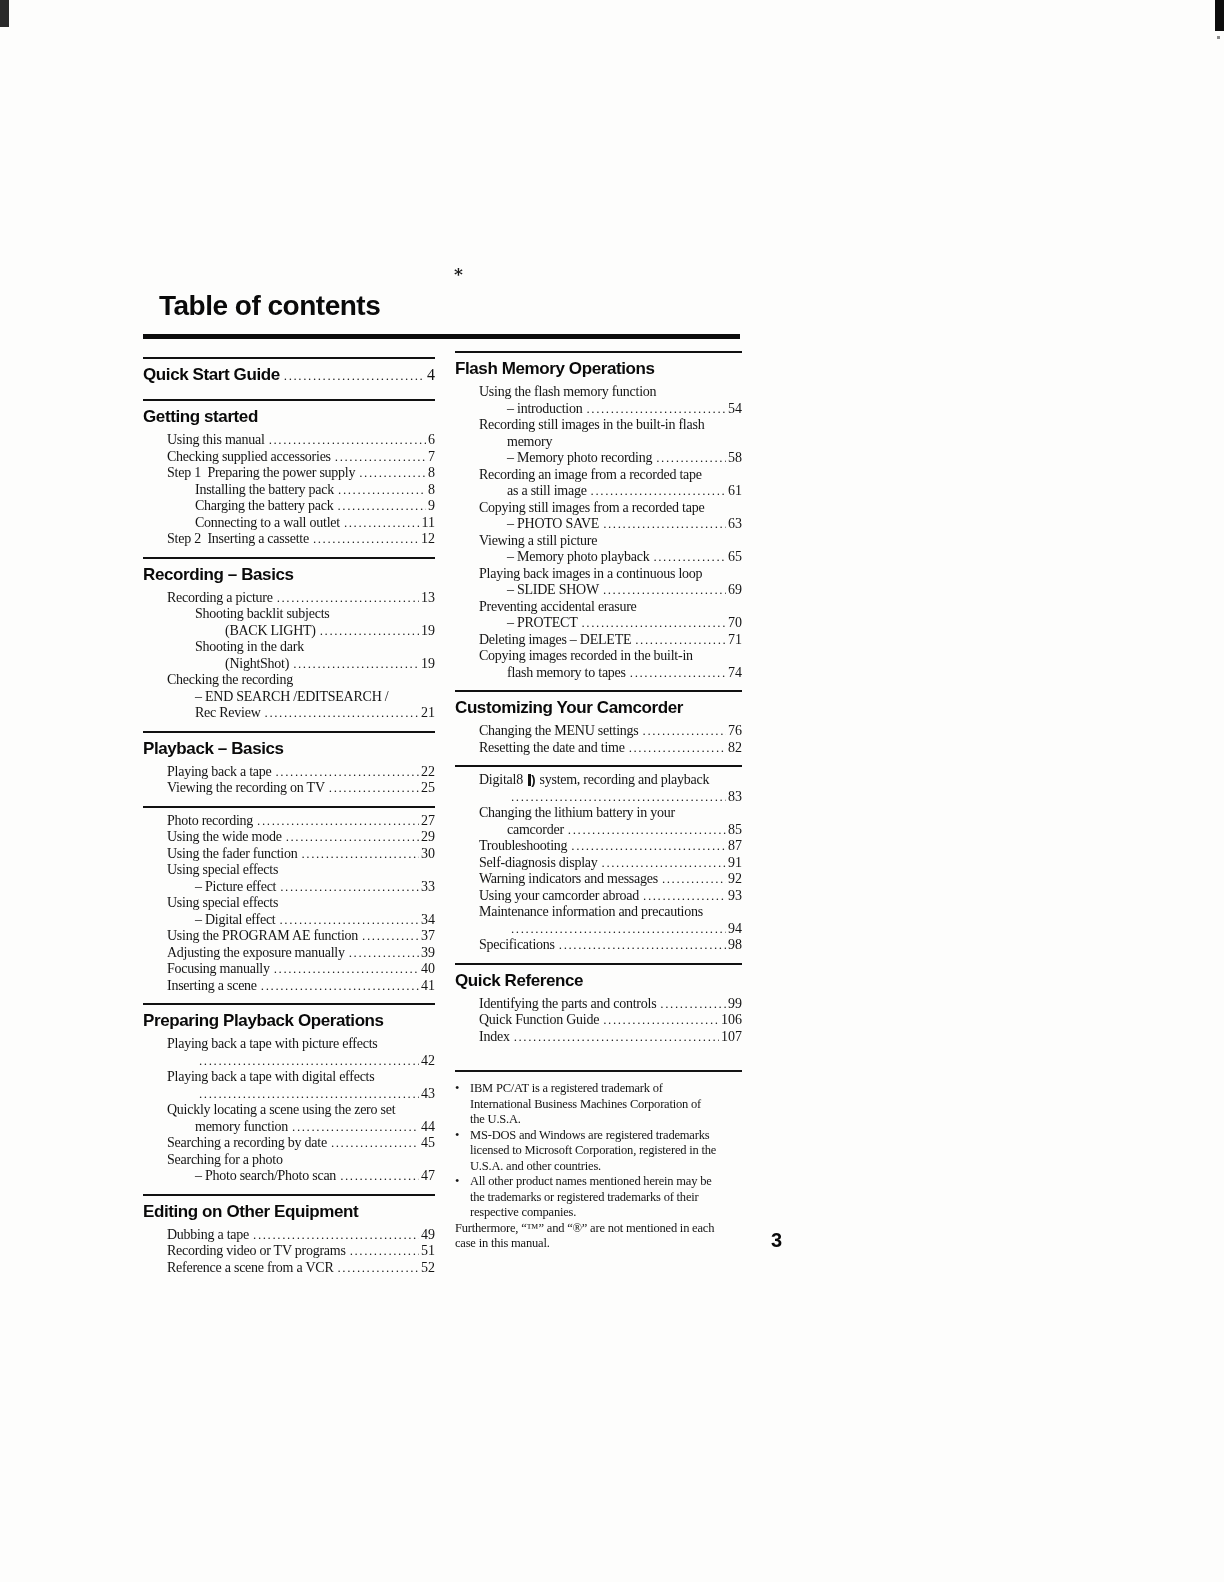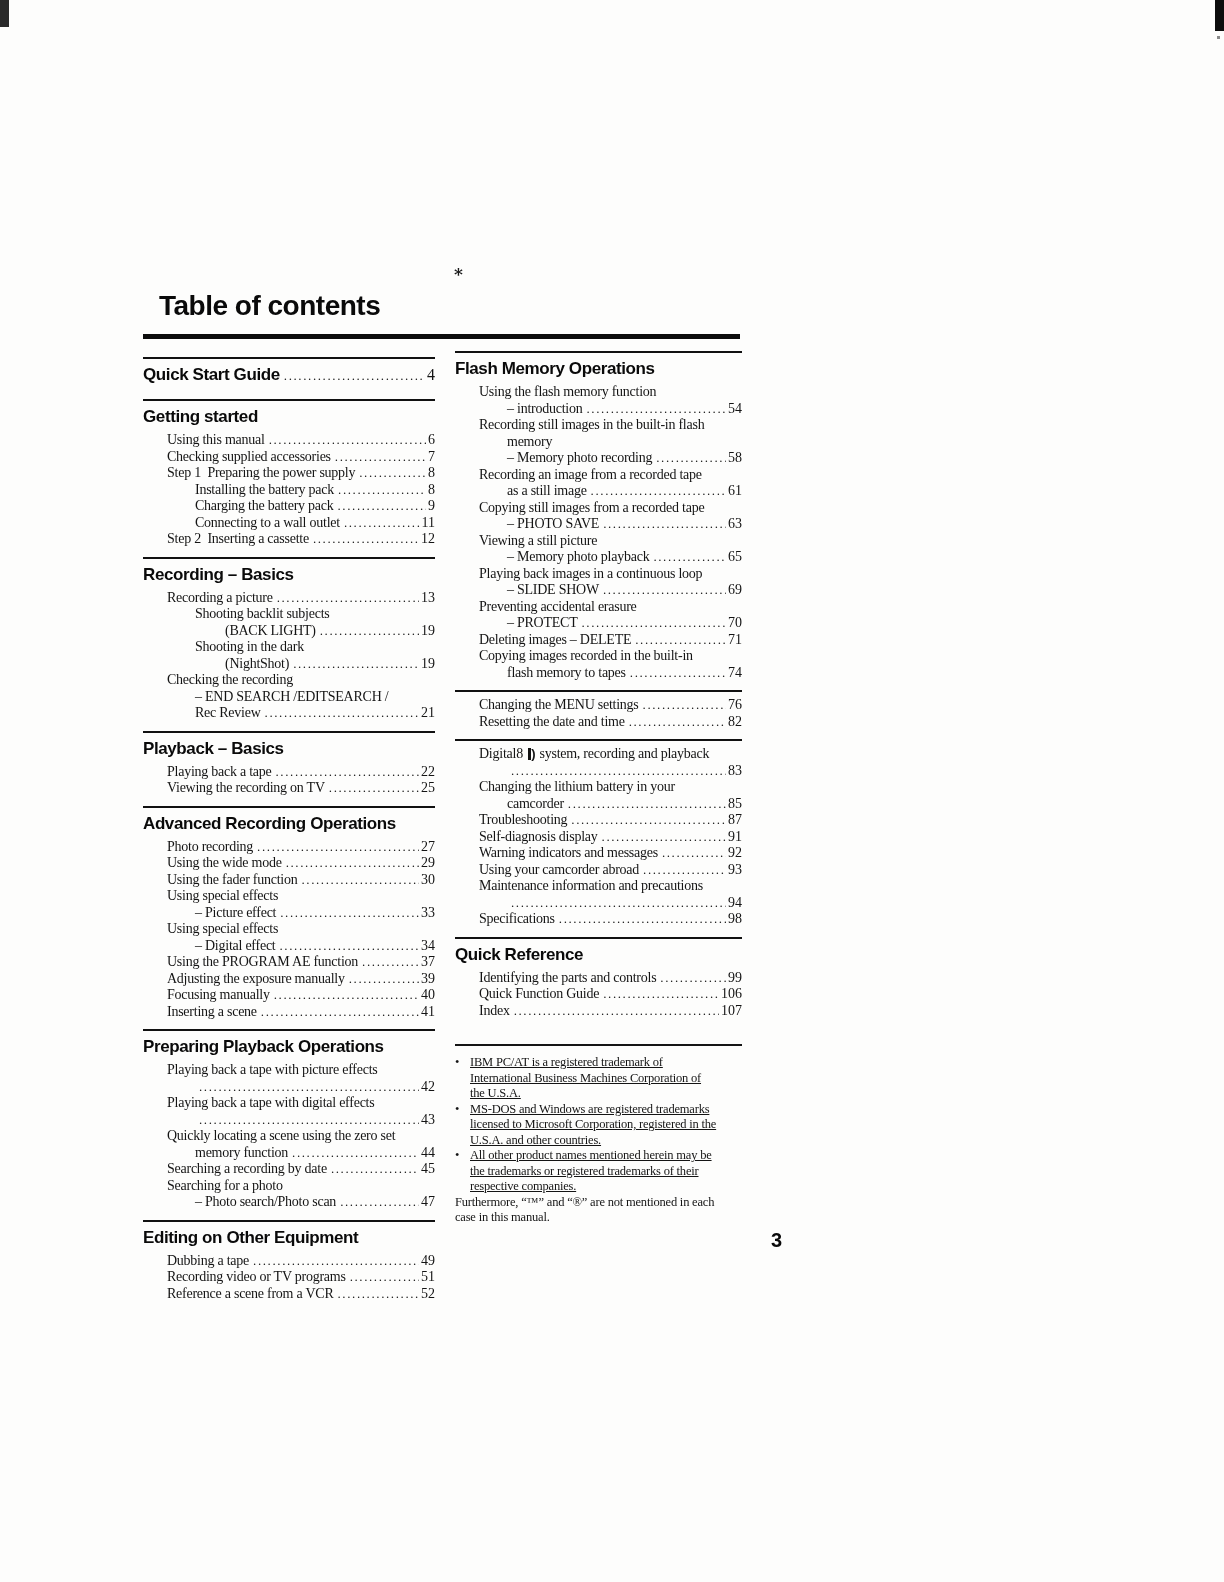--- a/index.html
+++ b/index.html
@@ -41,21 +41,21 @@
     letter-spacing:1.6px;font-size:13px;color:#1c1c1c;
   }
   .pg{white-space:nowrap;flex:0 0 auto;}
   .d8{
     font-family:"Liberation Sans",sans-serif;font-weight:bold;font-size:13px;
     border-left:3px solid #111;padding-left:0px;margin:0 4px 0 2px;line-height:12px;
   }
   .footnotes{border-top:2px solid #151515;margin-top:16px;padding-top:9px;font-size:12.5px;line-height:15.5px;}
   .fn-item{display:flex;}
   .fn-bullet{flex:0 0 15px;text-align:left;}
-  .fn-lines{flex:1;text-decoration:underline;}
+  .fn-lines{flex:1;}
   .fn-line{white-space:pre;letter-spacing:-0.2px;}
   .fn-close .fn-line{white-space:pre;letter-spacing:-0.2px;}
   .pagenum{
     position:absolute;left:771px;top:1229px;
     font-family:"Liberation Sans",sans-serif;font-weight:bold;font-size:20px;color:#0a0a0a;
   }
 </style>
 </head>
 <body>
 
@@ -162,23 +162,20 @@
           <span class="leader"></span>
           <span class="pg">22</span>
         </div>
         <div class="row i1">
           <span class="t">Viewing the recording on TV</span>
           <span class="leader"></span>
           <span class="pg">25</span>
         </div>
       </div>
       <div class="section">
-        <div class="hrow">
-          <h2>Advanced Recording Operations</h2>
-        </div>
         <div class="row i1">
           <span class="t">Photo recording</span>
           <span class="leader"></span>
           <span class="pg">27</span>
         </div>
         <div class="row i1">
           <span class="t">Using the wide mode</span>
           <span class="leader"></span>
           <span class="pg">29</span>
         </div>
@@ -359,20 +356,23 @@
         <div class="row i1">
           <span class="t">Copying images recorded in the built-in</span>
         </div>
         <div class="row i2">
           <span class="t">flash memory to tapes</span>
           <span class="leader"></span>
           <span class="pg">74</span>
         </div>
       </div>
       <div class="section">
+        <div class="hrow">
+          <h2>Customizing Your Camcorder</h2>
+        </div>
         <div class="row i1">
           <span class="t">Changing the MENU settings</span>
           <span class="leader"></span>
           <span class="pg">76</span>
         </div>
         <div class="row i1">
           <span class="t">Resetting the date and time</span>
           <span class="leader"></span>
           <span class="pg">82</span>
         </div>

